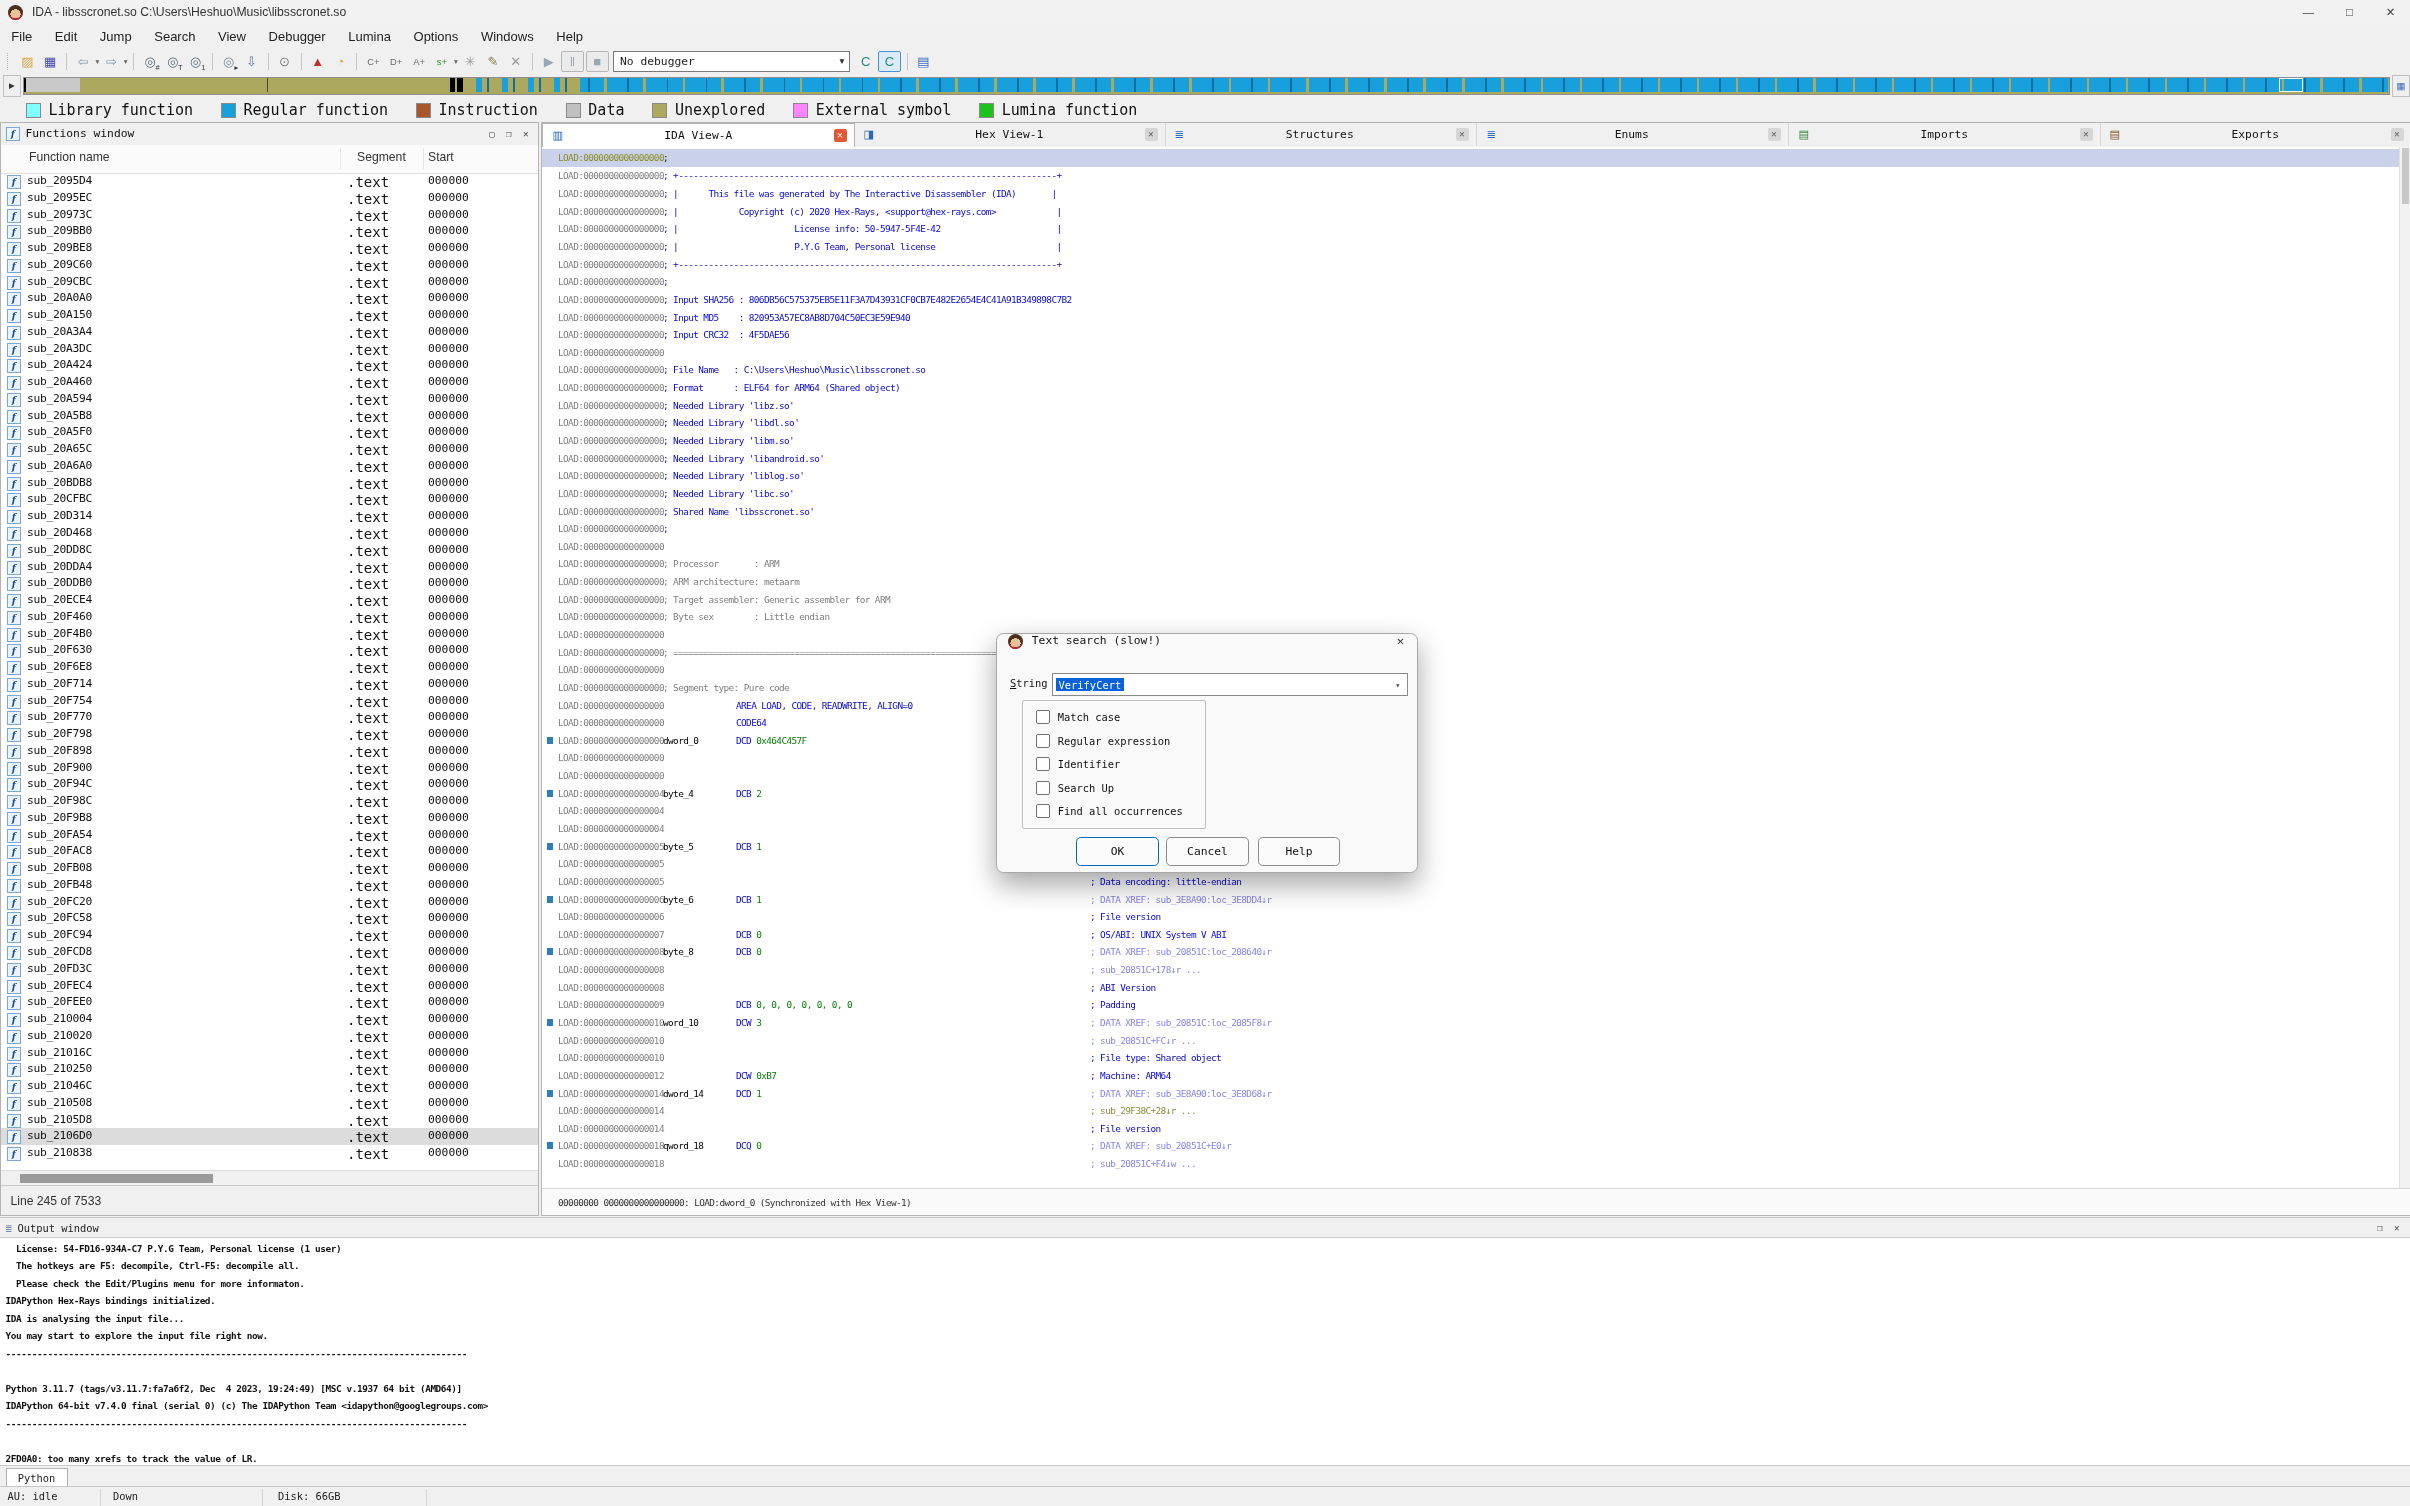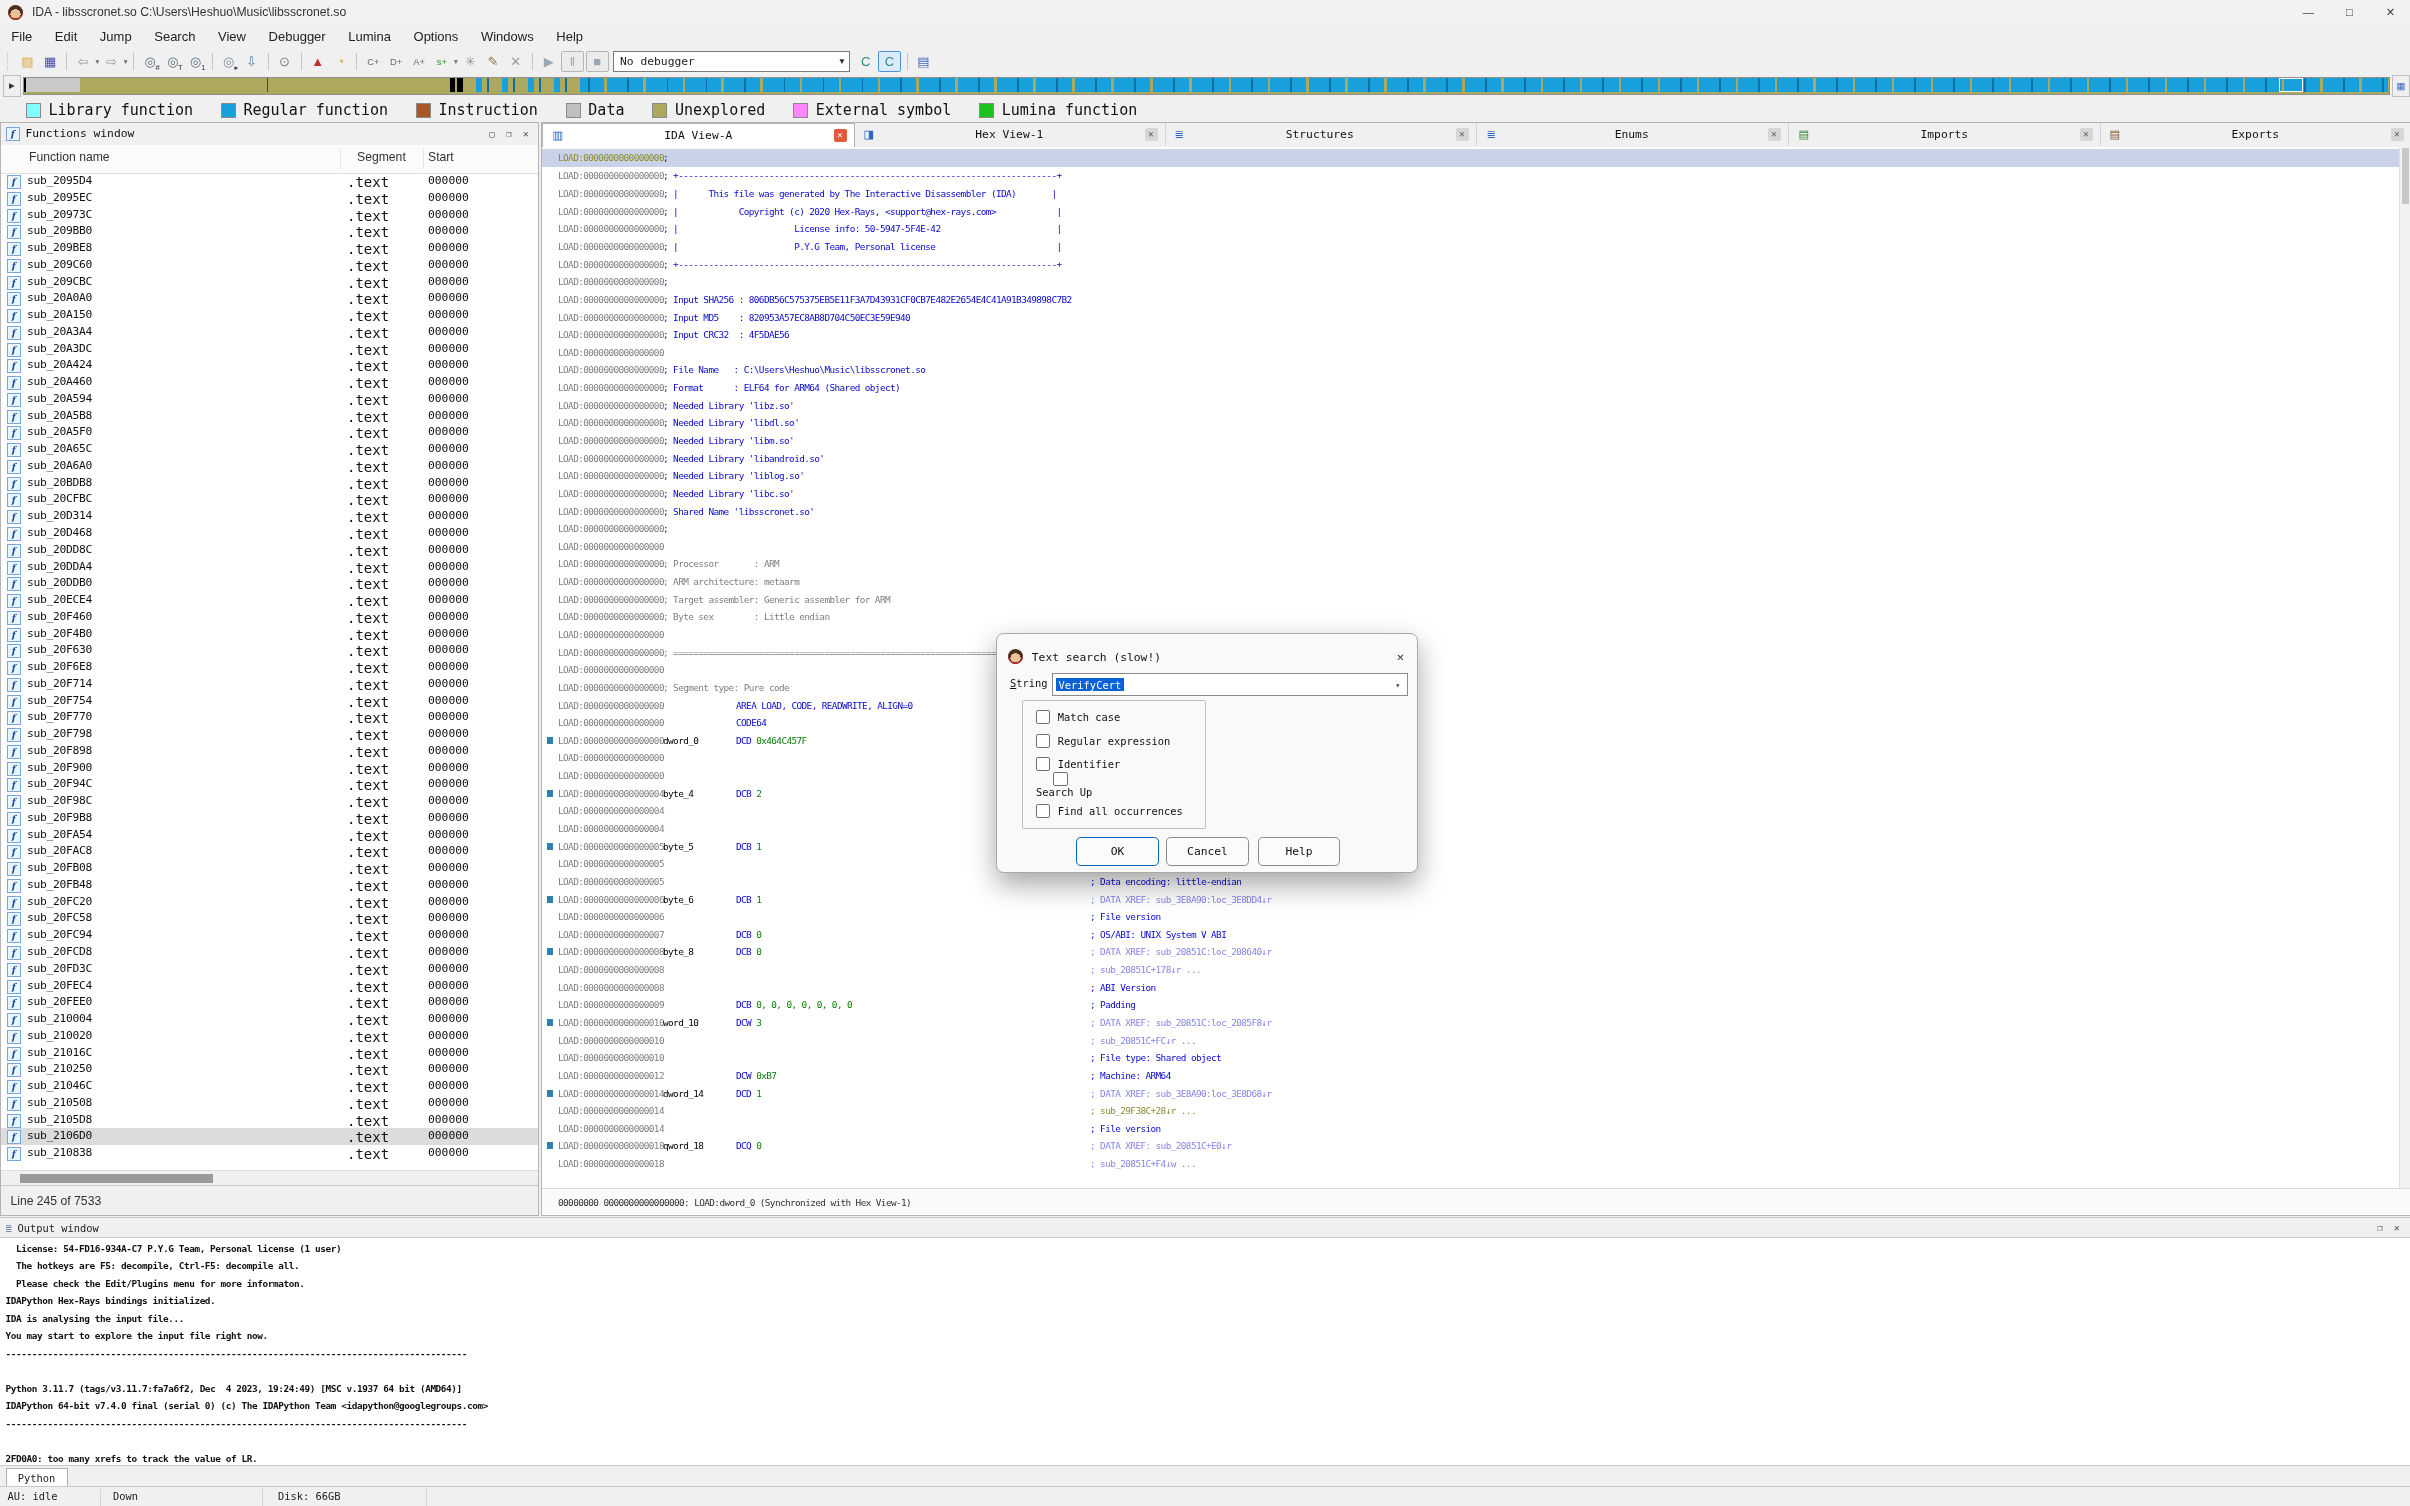--- a/index.html
+++ b/index.html
@@ -108,21 +108,21 @@
   #dvsb{position:absolute;right:0;top:23.5px;width:11.3px;bottom:26px;background:#F2F2F2;border-left:0.9px solid #E0E0E0;}
   #dvthumb{position:absolute;left:1.9px;top:1.9px;width:7.5px;height:56px;background:#C8C8C8;}
   #dstatus{position:absolute;left:0;right:0;bottom:0;height:26px;background:#FAFAFA;border-top:0.9px solid #D8D8D8;
            display:flex;align-items:center;font-family:"DejaVu Sans Mono",monospace;font-size:9.4px;
            letter-spacing:-0.6px;color:#333;padding-left:16px;}
 
   
   #dialog{left:996px;top:633px;width:420px;height:238px;background:#F9F9F9;border:0.9px solid #A8A8A8;
           border-radius:7.5px;box-shadow:0 11.3px 28px rgba(0,0,0,0.35);
           font-family:"DejaVu Sans Mono",monospace;font-size:10.4px;color:#111;}
-  #dtitle{position:absolute;left:0;top:0;right:0;height:30px;display:flex;align-items:flex-end;}
+  #dtitle{position:absolute;left:0;top:0;right:0;height:30px;display:flex;align-items:flex-start;}
   #dtitle .dlogo{width:15px;height:15px;margin-left:11.3px;border-radius:7.5px;
                  background:radial-gradient(circle at 50% 62%, #E8C39A 0 42%, #4A2E1E 43% 100%);
                  box-shadow:inset 0 -1.9px 0 #B03030;}
   #dtitle .dtxt{margin-left:8.5px;font-size:11.3px;}
   #dtitle .dclose{margin-left:auto;margin-right:13px;font-size:12.2px;color:#333;}
   #dstring-label{position:absolute;left:13px;top:43px;}
   #dstring-label u{text-decoration:underline;}
   #dcombo{position:absolute;left:55px;top:39px;width:354px;height:21px;background:#fff;border:0.9px solid #8A8A8A;
           display:flex;align-items:center;}
   #dcombo .sel{margin-left:2.8px;background:#0B61D6;color:#fff;padding:0.9px 2.8px;}
@@ -771,21 +771,21 @@
         <span>Match case</span>
       </div>
       <div class="chk" style="top: 100px;">
         <span class="cb"></span>
         <span>Regular expression</span>
       </div>
       <div class="chk" style="top: 123px;">
         <span class="cb"></span>
         <span>Identifier</span>
       </div>
-      <div class="chk" style="top: 138px; flex-direction: column;">
+      <div class="chk" style="top: 147px;">
         <span class="cb"></span>
         <span>Search Up</span>
       </div>
       <div class="chk" style="top: 170px;">
         <span class="cb"></span>
         <span>Find all occurrences</span>
       </div>
     </div>
 
   <div id="owin" class="abs">

